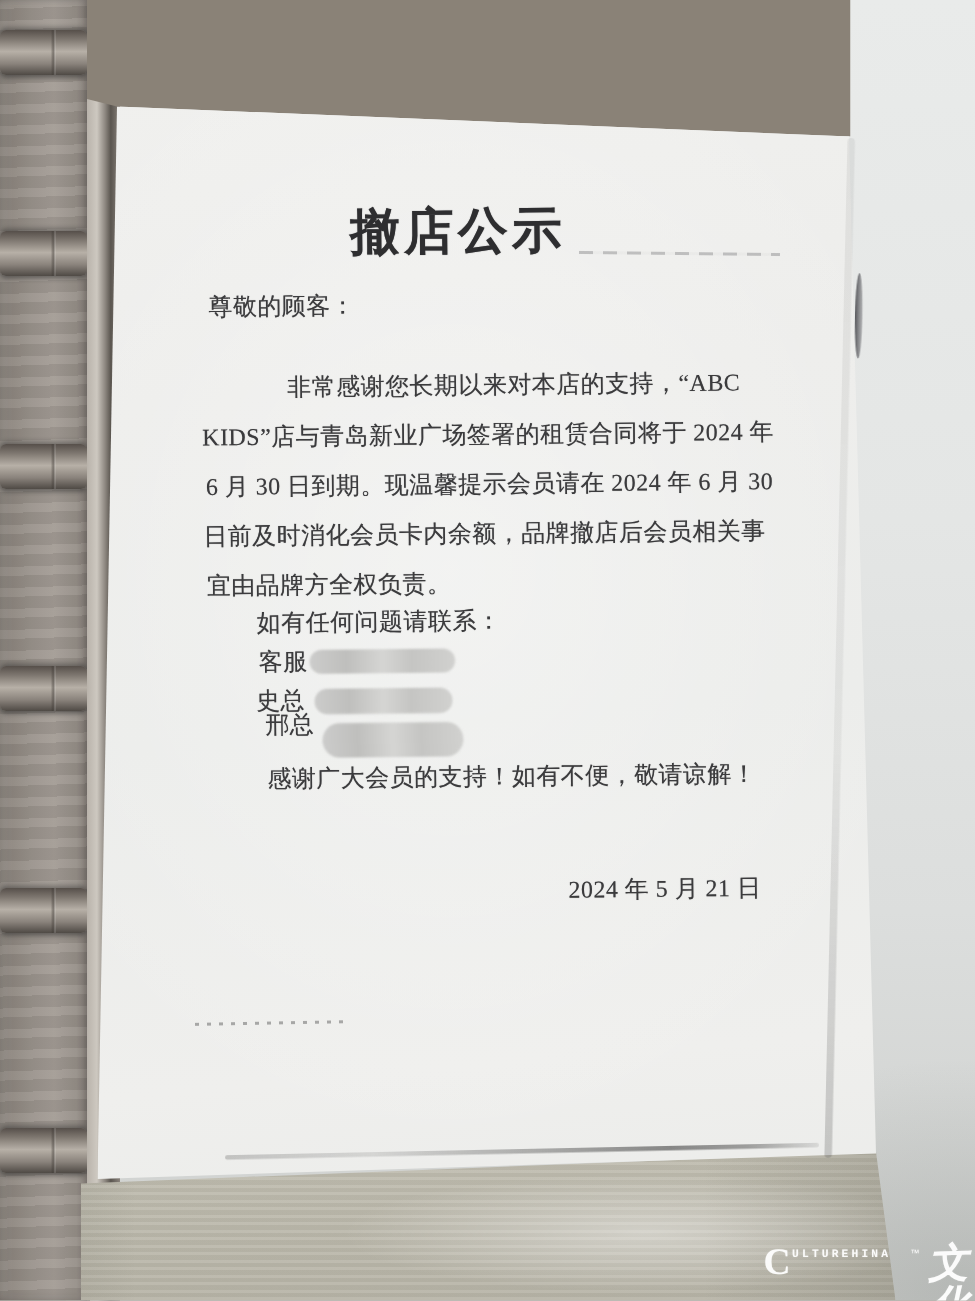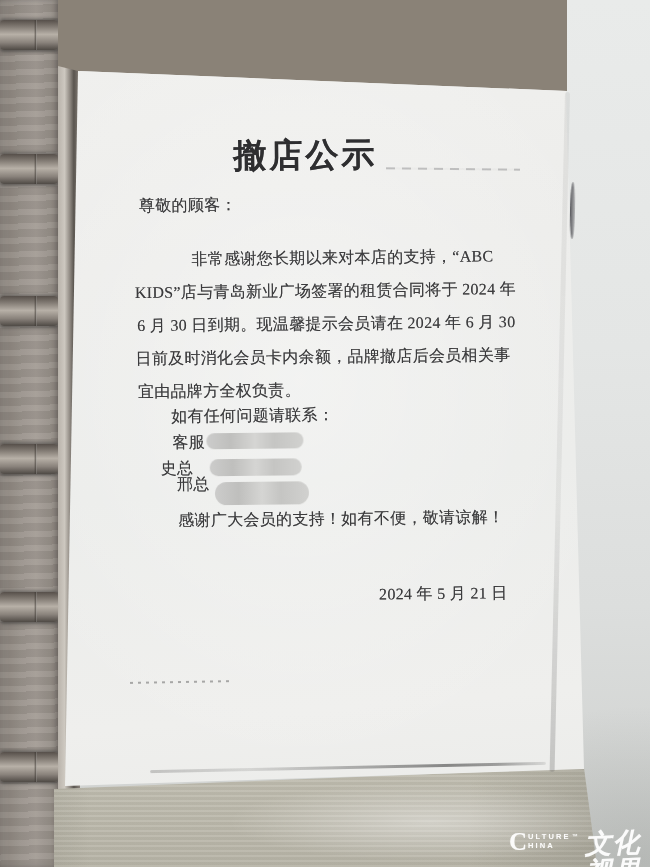--- a/index.html
+++ b/index.html
@@ -123,21 +123,21 @@
     background:linear-gradient(90deg,#cccccb 0%,#bfbfbd 25%,#d5d5d3 50%,#c5c5c3 70%,#d1d1cf 100%);
     filter:blur(.7px);
   }
 
   
   .watermark{
     position:absolute;left:509px;top:830px;display:flex;align-items:flex-start;
     color:#ffffff;opacity:.95;text-shadow:0 0 1px rgba(255,255,255,.35);
   }
   .wm-c{font-size:25px;line-height:23px;font-weight:700;font-family:"Liberation Serif",serif;}
-  .wm-stack{display:flex;flex-direction:column;margin:3px 0 0 1px;font-size:7.5px;line-height:8.5px;font-weight:700;letter-spacing:2.1px;font-family:Liberation Sans, sans-serif;}
+  .wm-stack{display:flex;flex-direction:row;margin:3px 12px 0 1px;font-size:7.5px;line-height:8.5px;font-weight:700;letter-spacing:2.1px;font-family:Liberation Mono, monospace;}
   .wm-mark{font-size:6px;line-height:6px;margin:3px 0 0 1px;}
   .wm-cn{
     font-size:27px;line-height:28px;font-weight:700;font-style:italic;margin:-1px 0 0 7px;
     font-family:"DejaVu Serif",serif;transform:rotate(-2deg);letter-spacing:1px;
   }
 </style>
 </head>
 <body>
 
 <div class="scene">
@@ -172,21 +172,21 @@
     <div class="t" style="left:136px;top:280px">KIDS”店与青岛新业广场签署的租赁合同将于 2024 年</div>
     <div class="t" style="left:138px;top:313px">6 月 30 日到期。现温馨提示会员请在 2024 年 6 月 30</div>
     <div class="t" style="left:136px;top:346px">日前及时消化会员卡内余额，品牌撤店后会员相关事</div>
     <div class="t" style="left:138px;top:379px">宜由品牌方全权负责。</div>
 
     <div class="t" style="left:171px;top:404px">如有任何问题请联系：</div>
 
     <div class="t" style="left:172px;top:430px">客服</div>
     <div class="redact" style="left:206px;top:432px;width:97px;height:16px"></div>
 
-    <div class="t" style="left:160px;top:456px">史总</div>
+    <div class="t" style="left:170px;top:456px">史总</div>
     <div class="redact" style="left:209px;top:458px;width:92px;height:17px"></div>
 
     <div class="t" style="left:176px;top:472px">邢总</div>
     <div class="redact" style="left:214px;top:481px;width:94px;height:23px;border-radius:12px"></div>
 
     <div class="t" style="left:177px;top:508px">感谢广大会员的支持！如有不便，敬请谅解！</div>
 
     <div class="t" style="left:377px;top:584px">2024 年 5 月 21 日</div>
   </div>
 

